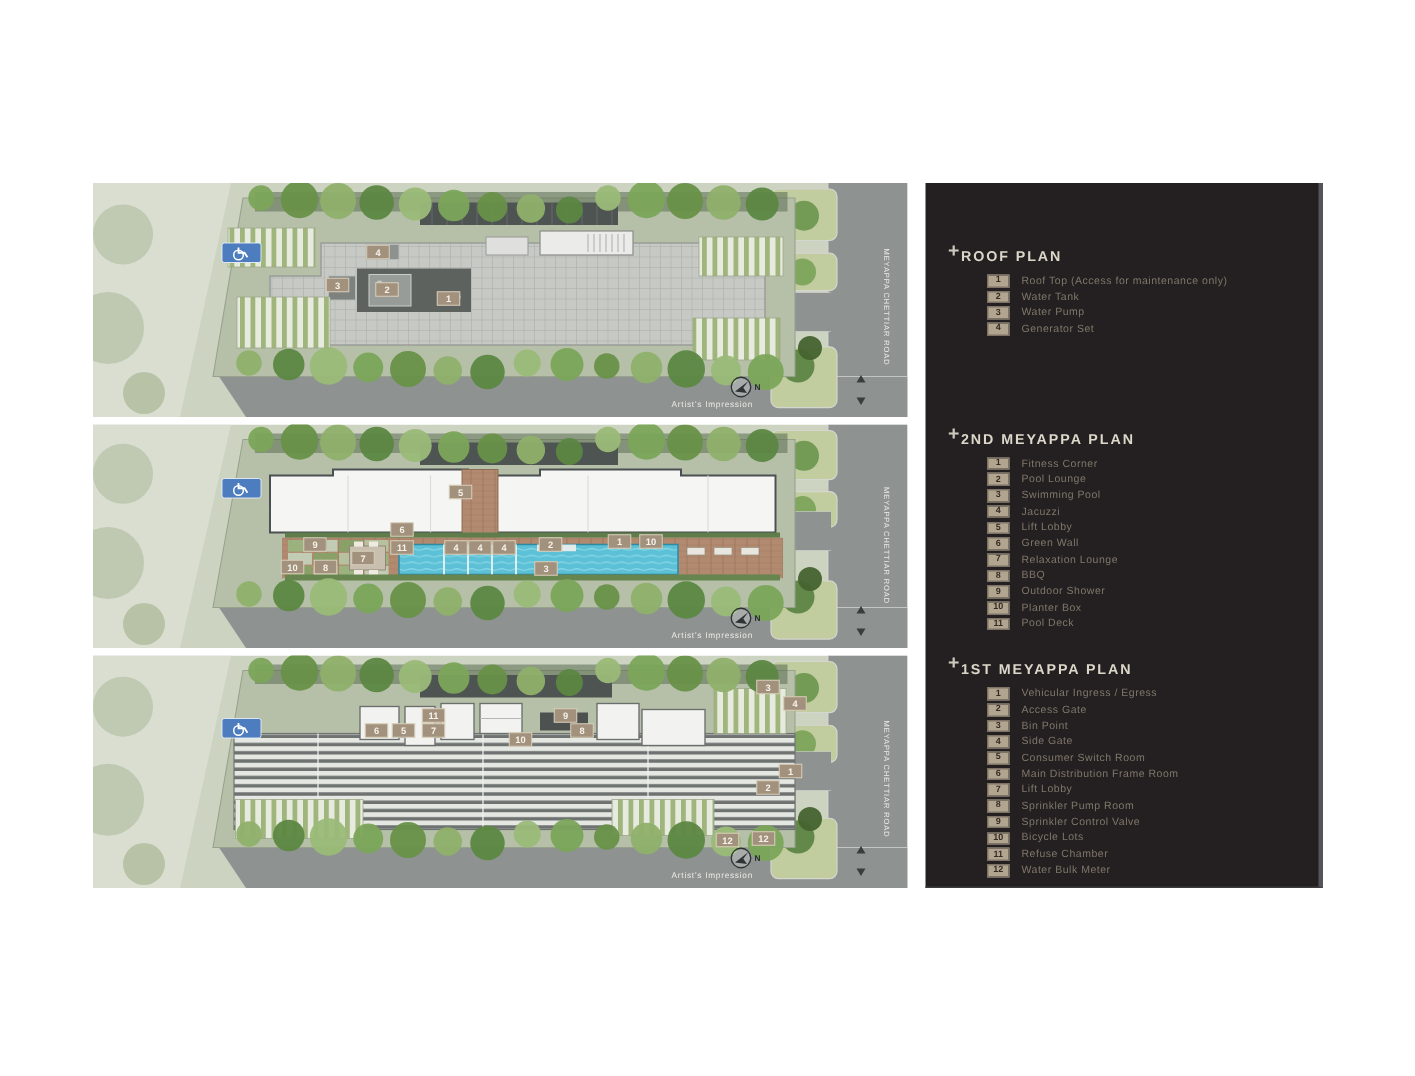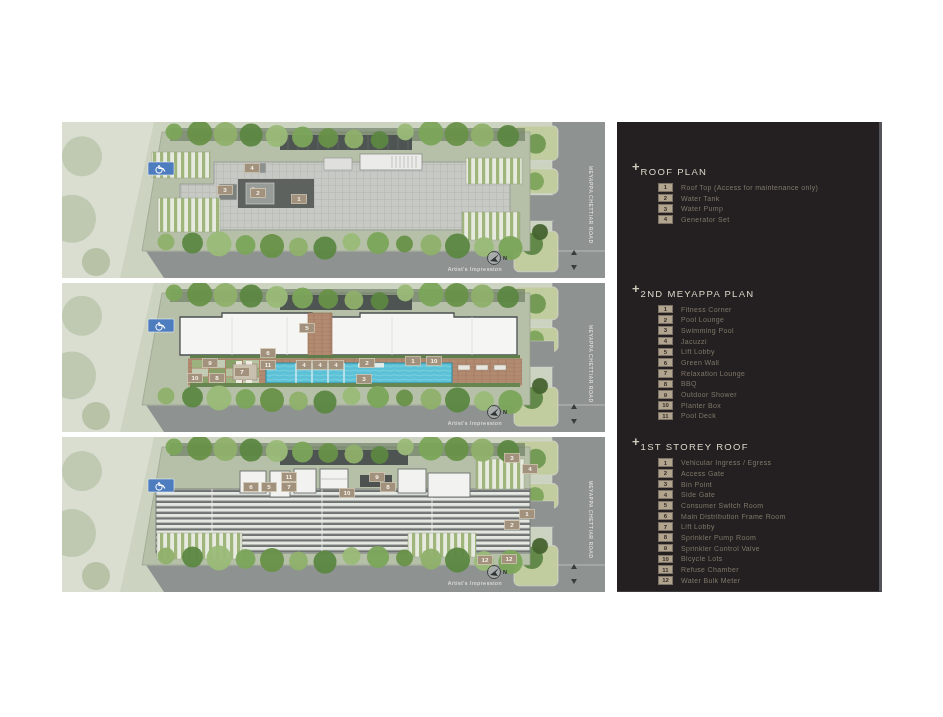--- a/index.html
+++ b/index.html
@@ -12,21 +12,21 @@
   #plan-2{top:437px;height:155px}
   .plan svg{display:block}
   .legend{position:absolute;left:617px;top:122px;width:265px;height:470px;background:#242021;
           border-right:3px solid #54555a;border-bottom:1px solid #3c3c3e;
           padding:44px 8px 0 28px;overflow:hidden}
   .lsec{position:relative}
   .lsec + .lsec{margin-top:63px}
   .lsec:nth-of-type(3){margin-top:20px}
   .lhead{display:flex;align-items:flex-start}
   .plus{color:#cfc9bd;font-size:13px;line-height:9px;font-weight:bold;margin:-4px 1px 0 -13px}
-  .ltitle{color:#ddd7ca;font-size:9.5px;font-weight:normal;letter-spacing:1.3px;white-space:nowrap}
+  .ltitle{color:#ddd7ca;font-size:9.5px;font-weight:bold;letter-spacing:1.3px;white-space:nowrap}
   .litems{list-style:none;margin:5px 0 0 13px;padding:0}
   .litem{display:flex;align-items:center;height:10.7px}
   .lbadge{flex:none;width:15px;height:8.6px;background:#b2a590;border:1px solid #7c7366;
           color:#332c24;font-size:6px;font-weight:bold;display:flex;align-items:center;
           justify-content:center;margin-right:8px}
   .llabel{color:#7f776a;font-size:7px;letter-spacing:.35px;white-space:nowrap}
 </style>
 </head>
 <body>
 
@@ -583,21 +583,21 @@
           </li>
           <li class="litem">
             <span class="lbadge">11</span>
             <span class="llabel">Pool Deck</span>
           </li>
         </ul>
       </section>
       <section class="lsec">
         <div class="lhead">
           <span class="plus">+</span>
-          <span class="ltitle">1ST STOREY ROOF</span>
+          <span class="ltitle">1ST MEYAPPA PLAN</span>
         </div>
         <ul class="litems">
           <li class="litem">
             <span class="lbadge">1</span>
             <span class="llabel">Vehicular Ingress / Egress</span>
           </li>
           <li class="litem">
             <span class="lbadge">2</span>
             <span class="llabel">Access Gate</span>
           </li>

